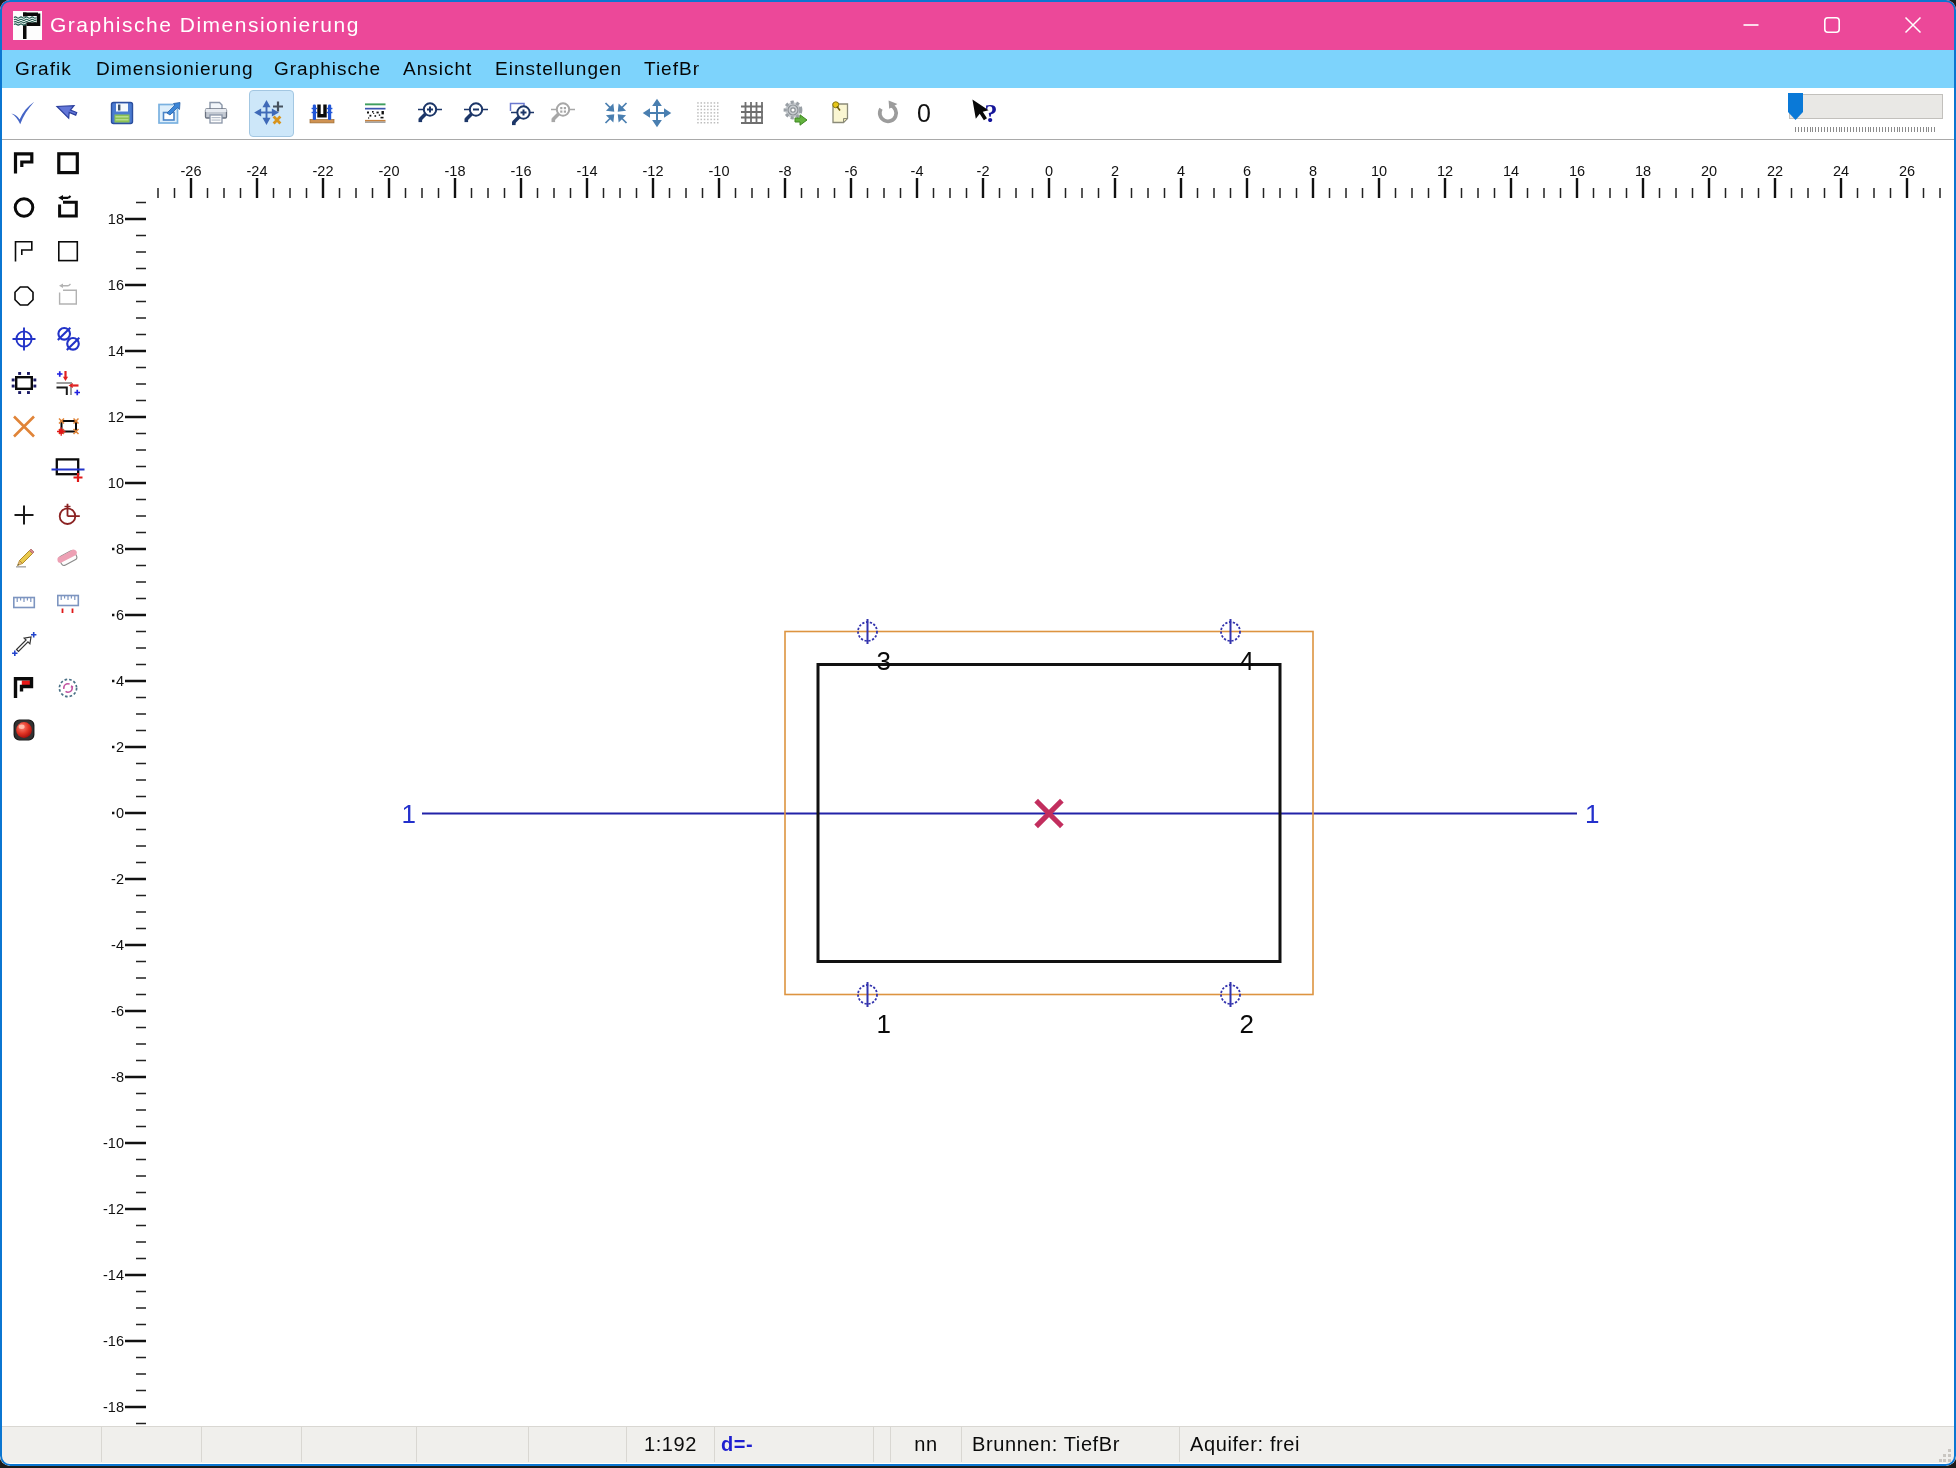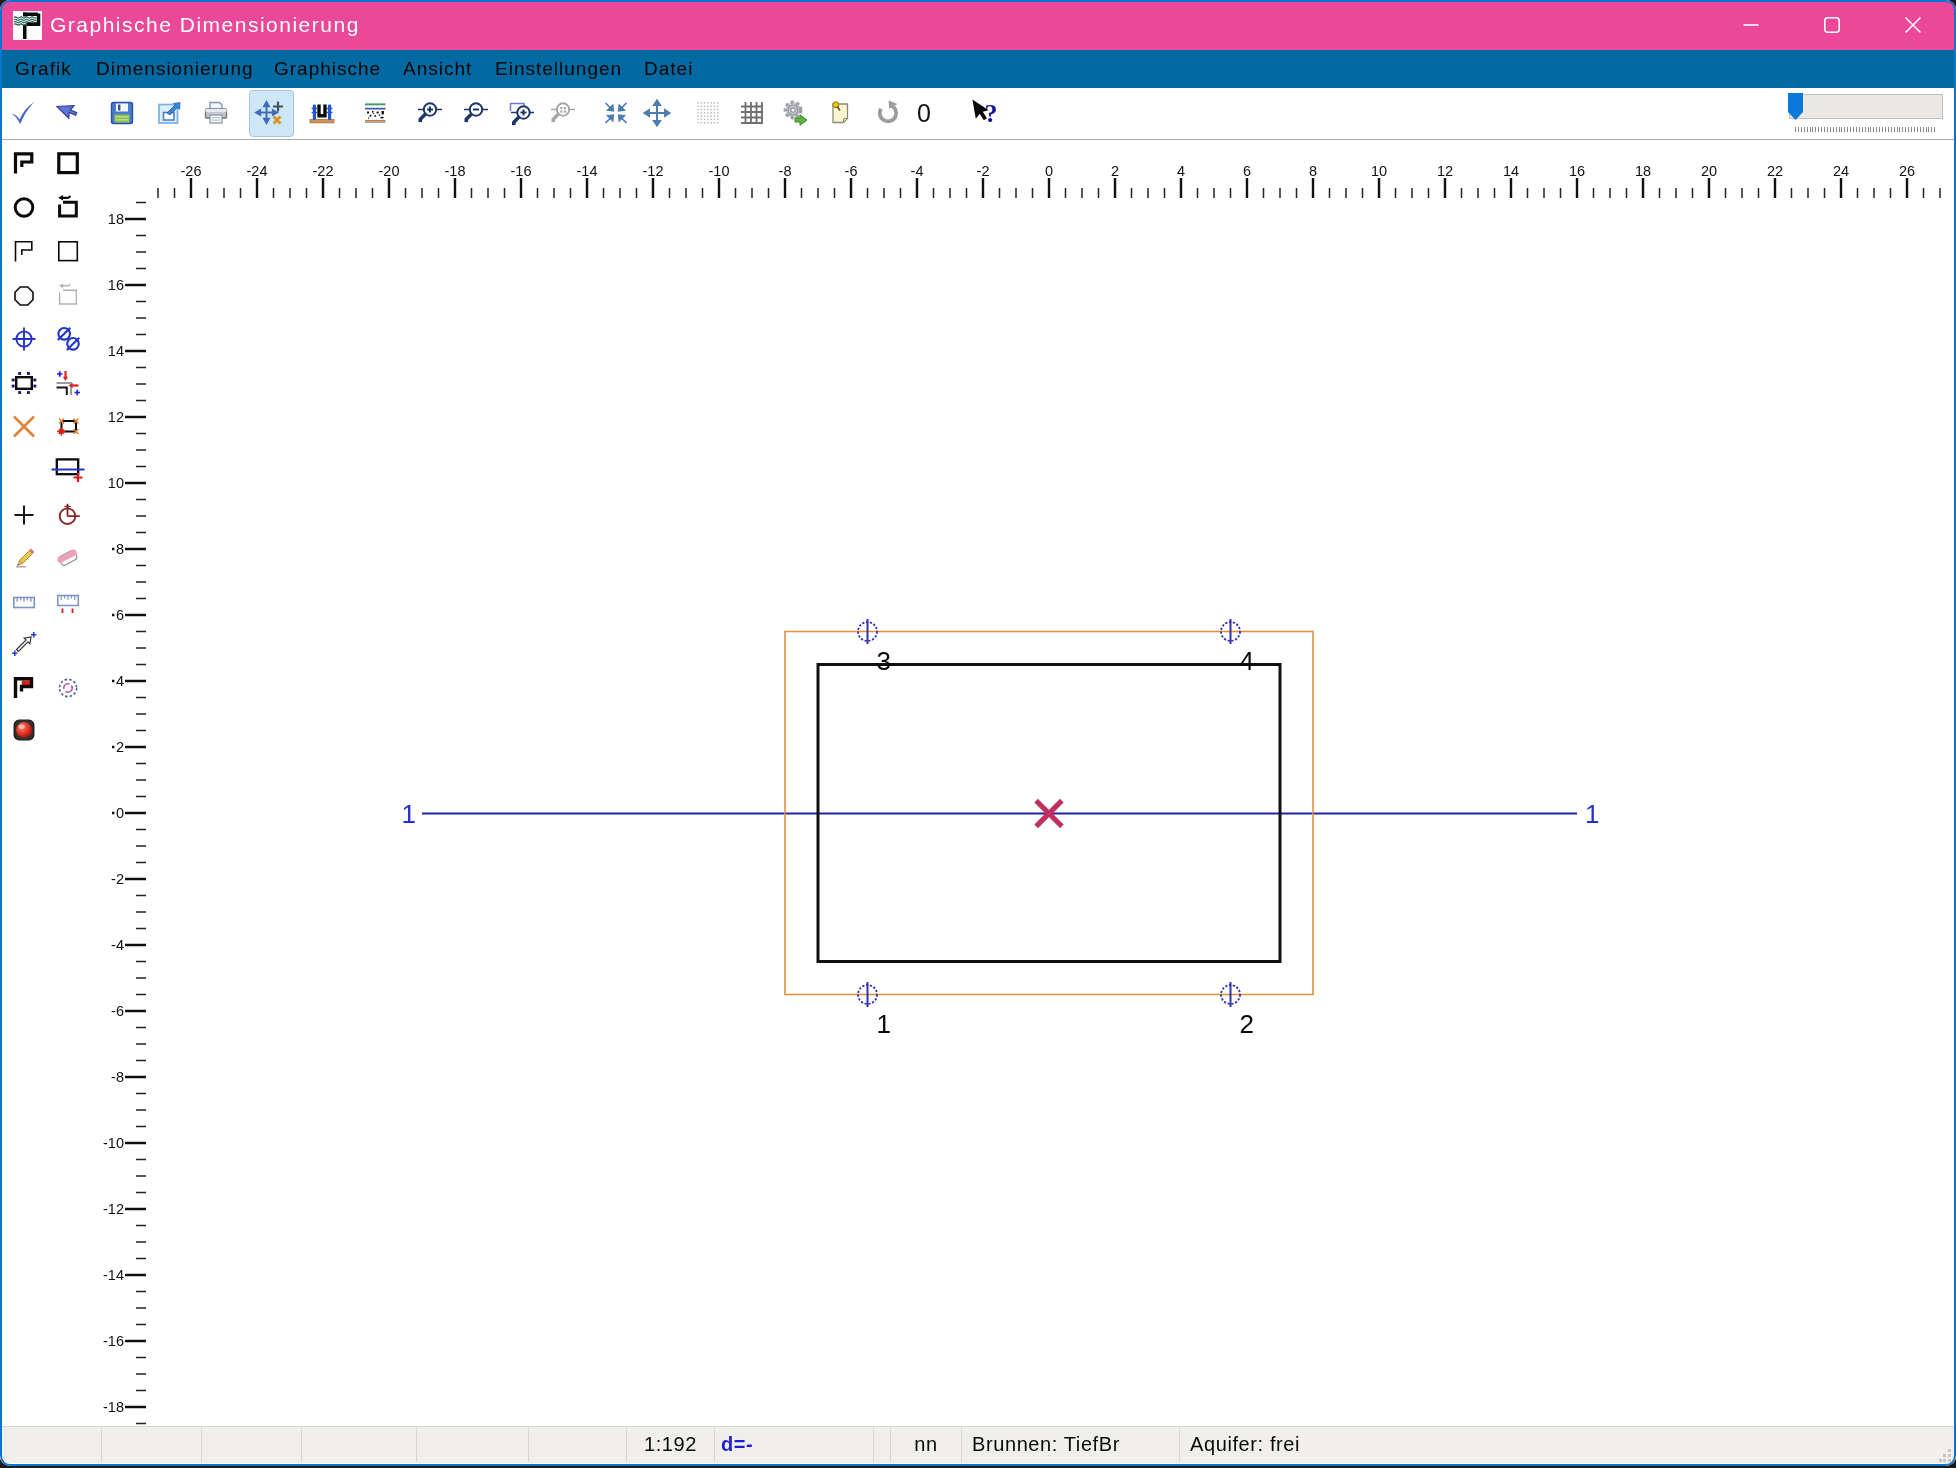--- a/index.html
+++ b/index.html
@@ -6,21 +6,21 @@
 html,body { width:1956px; height:1468px; background:#1b1b1b; font-family:"Liberation Sans",sans-serif; }
 .window { position:absolute; left:0; top:0; width:1956px; height:1466px; border-radius:10px; overflow:hidden; background:#fff; }
 .win-border { position:absolute; inset:0; border:2px solid #0b76d1; border-radius:10px; pointer-events:none; z-index:90; }
 
 .titlebar { position:absolute; left:0; top:0; width:1956px; height:50px; background:#ec4899; }
 .app-icon { position:absolute; left:13px; top:11px; width:29px; height:29px; }
 .app-title { position:absolute; left:50px; top:0; height:50px; line-height:50px; color:#ffffff; font-size:21px; letter-spacing:1.5px; }
 .winbtn { position:absolute; top:0; width:62px; height:50px; }
 .winbtn svg { position:absolute; left:50%; top:50%; transform:translate(-50%,-50%); }
 
-.menubar { position:absolute; left:0; top:50px; width:1956px; height:38px; background:#0369a1; }
+.menubar { position:absolute; left:0; top:50px; width:1956px; height:38px; background:#7dd3fc; }
 .menu-item { position:absolute; top:0; height:38px; line-height:37px; font-size:19px; letter-spacing:1px; color:#060606; }
 
 .toolbar { position:absolute; left:0; top:88px; width:1956px; height:52px; background:#fff; border-bottom:1px solid #a9a9a9; }
 .tbtn { position:absolute; top:11px; width:28px; height:28px; }
 .tbtn svg { position:absolute; left:0; top:0; overflow:visible; }
 .tbtn-active { position:absolute; left:249px; top:2px; width:45px; height:47px; background:#cde7f9; border:1px solid #a3c7e2; border-radius:4px; }
 .tb-zero { position:absolute; left:911px; top:7px; width:26px; height:36px; font-size:25px; color:#111; text-align:center; line-height:36px; }
 .slider-track { position:absolute; left:1789px; top:6px; width:154px; height:25px; background:#e9e8e5; border:1px solid #c2c0bc; }
 .slider-thumb { position:absolute; left:1788px; top:5px; width:15px; height:27px; background:#0a79d7; clip-path:polygon(0 0,100% 0,100% 70%,50% 100%,0 70%); }
 .slider-ticks { position:absolute; left:1795px; top:39px; width:142px; height:4.5px; background:repeating-linear-gradient(90deg,#8a8a8a 0 1px,transparent 1px 2.9px); }
@@ -75,21 +75,21 @@
         </svg>
     </div>
   </div>
 
   <div class="menubar" id="menubar">
       <div class="menu-item" style="left: 15px;">Grafik</div>
       <div class="menu-item" style="left: 96px;">Dimensionierung</div>
       <div class="menu-item" style="left: 274px;">Graphische</div>
       <div class="menu-item" style="left: 403px;">Ansicht</div>
       <div class="menu-item" style="left: 495px;">Einstellungen</div>
-      <div class="menu-item" style="left: 644px;">Datei</div>
+      <div class="menu-item" style="left: 644px;">TiefBr</div>
     </div>
 
   <div class="toolbar">
     <div class="tbtn-active"></div>
     <div id="toolbar-icons">
         <div class="tbtn" style="left: 9px;">
           <svg width="28" height="28" viewBox="0 0 28 28">
             <path d="M2.3,14.6 C5.8,15.2 8.6,17.4 10.6,20.6 C13.8,13.2 18.6,7.4 25.2,2.8 C18.8,10 14.2,17 11.2,25.2 C9.0,20.4 6.0,16.6 2.3,14.6 Z" fill="#4565c6"></path>
           </svg>
         </div>

